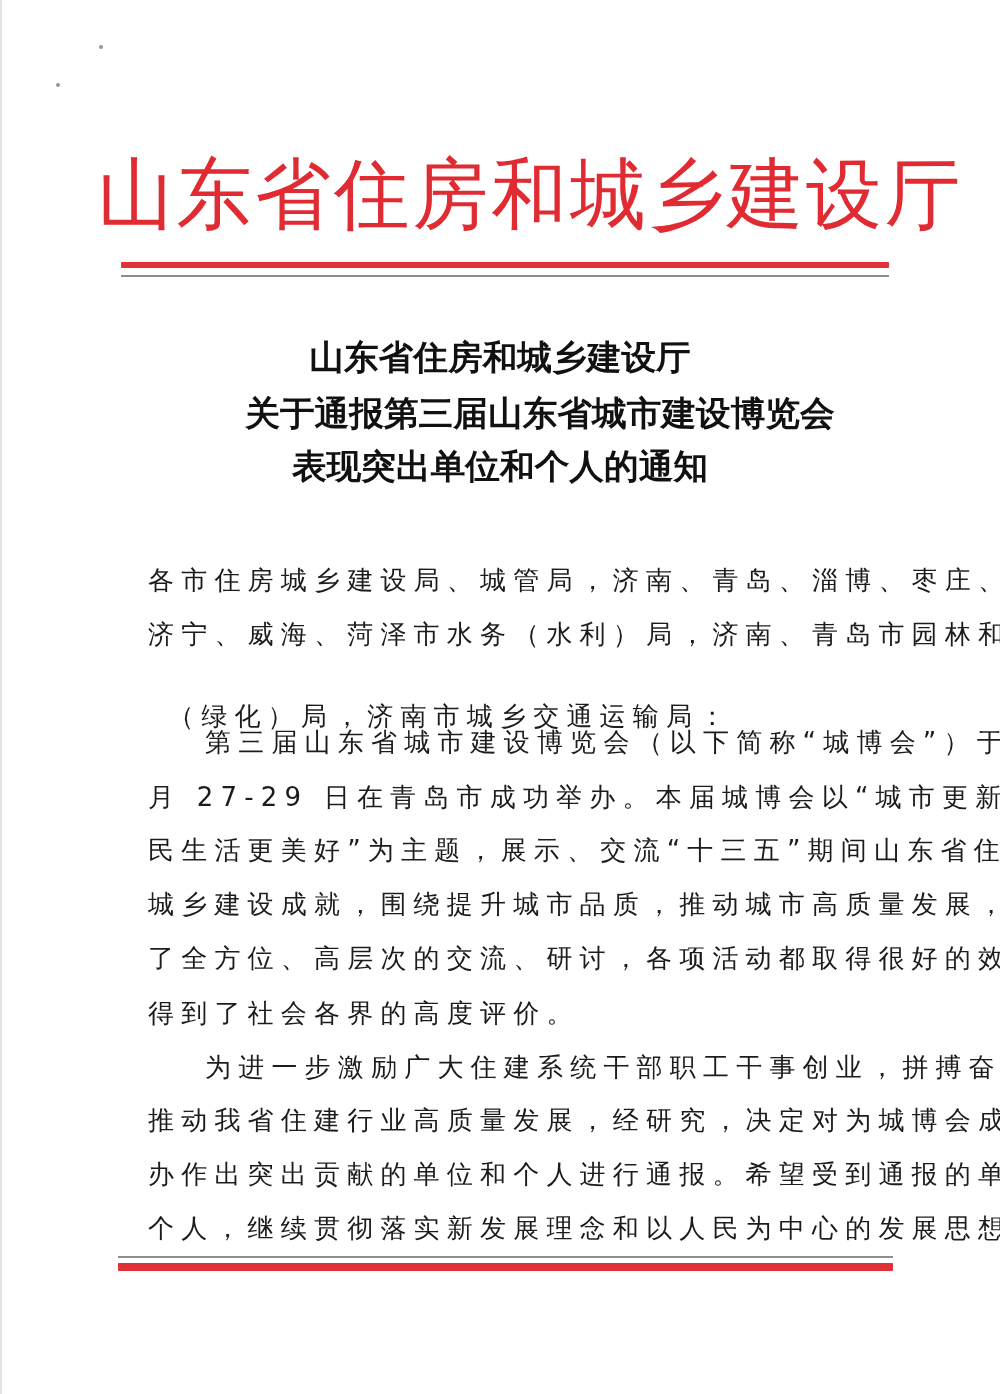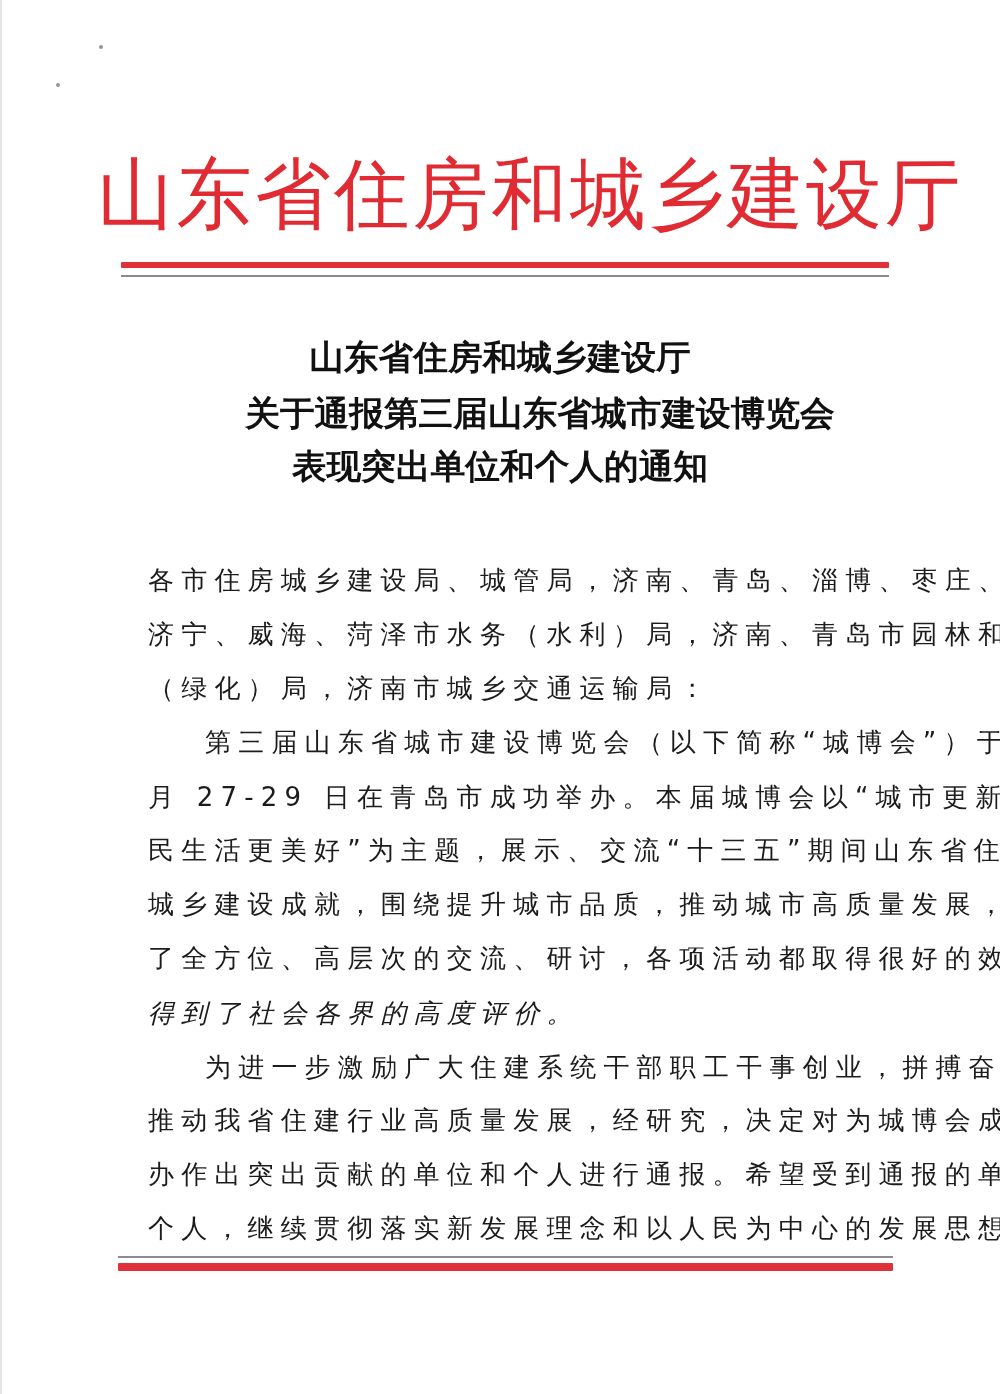--- a/index.html
+++ b/index.html
@@ -113,27 +113,27 @@
 <div class="doc-title" style="top:393px;padding-left:40px;">
   <span>关于通报第三届山东省城市建设博览会</span>
 </div>
 <div class="doc-title" style="top:447px;font-family:Liberation Serif, serif;">
   <span>表现突出单位和个人的通知</span>
 </div>
 
 <div>
   <div class="body-line" style="top:562px;">各市住房城乡建设局、城管局，济南、青岛、淄博、枣庄、东营、</div>
   <div class="body-line" style="top:616px;">济宁、威海、菏泽市水务（水利）局，济南、青岛市园林和林业</div>
-  <div class="body-line last" style="top:670px;">（绿化）局，济南市城乡交通运输局：</div>
+  <div class="body-line last" style="top:698px;margin-left:20px;">（绿化）局，济南市城乡交通运输局：</div>
   <div class="body-line indent" style="top:724px;">第三届山东省城市建设博览会（以下简称“城博会”）于 4</div>
   <div class="body-line" style="top:779px;">月 27-29 日在青岛市成功举办。本届城博会以“城市更新，让人</div>
   <div class="body-line" style="top:832px;">民生活更美好”为主题，展示、交流“十三五”期间山东省住房</div>
   <div class="body-line" style="top:886px;">城乡建设成就，围绕提升城市品质，推动城市高质量发展，进行</div>
   <div class="body-line" style="top:940px;">了全方位、高层次的交流、研讨，各项活动都取得很好的效果，</div>
-  <div class="body-line last" style="top:995px;font-style:italic;">得到了社会各界的高度评价。</div>
+  <div class="body-line last" style="top:995px;">得到了社会各界的高度评价。</div>
   <div class="body-line indent" style="top:1049px;">为进一步激励广大住建系统干部职工干事创业，拼搏奋进，</div>
   <div class="body-line" style="top:1102px;">推动我省住建行业高质量发展，经研究，决定对为城博会成功举</div>
   <div class="body-line" style="top:1156px;">办作出突出贡献的单位和个人进行通报。希望受到通报的单位和</div>
   <div class="body-line" style="top:1210px;">个人，继续贯彻落实新发展理念和以人民为中心的发展思想，积</div>
 </div>
 
 <div class="rule rule-thin" style="left:118px;top:1256px;width:775px;"></div>
 <div class="rule rule-thick" style="left:118px;top:1263px;width:775px;height:8px;"></div>
 
 </body></html>

